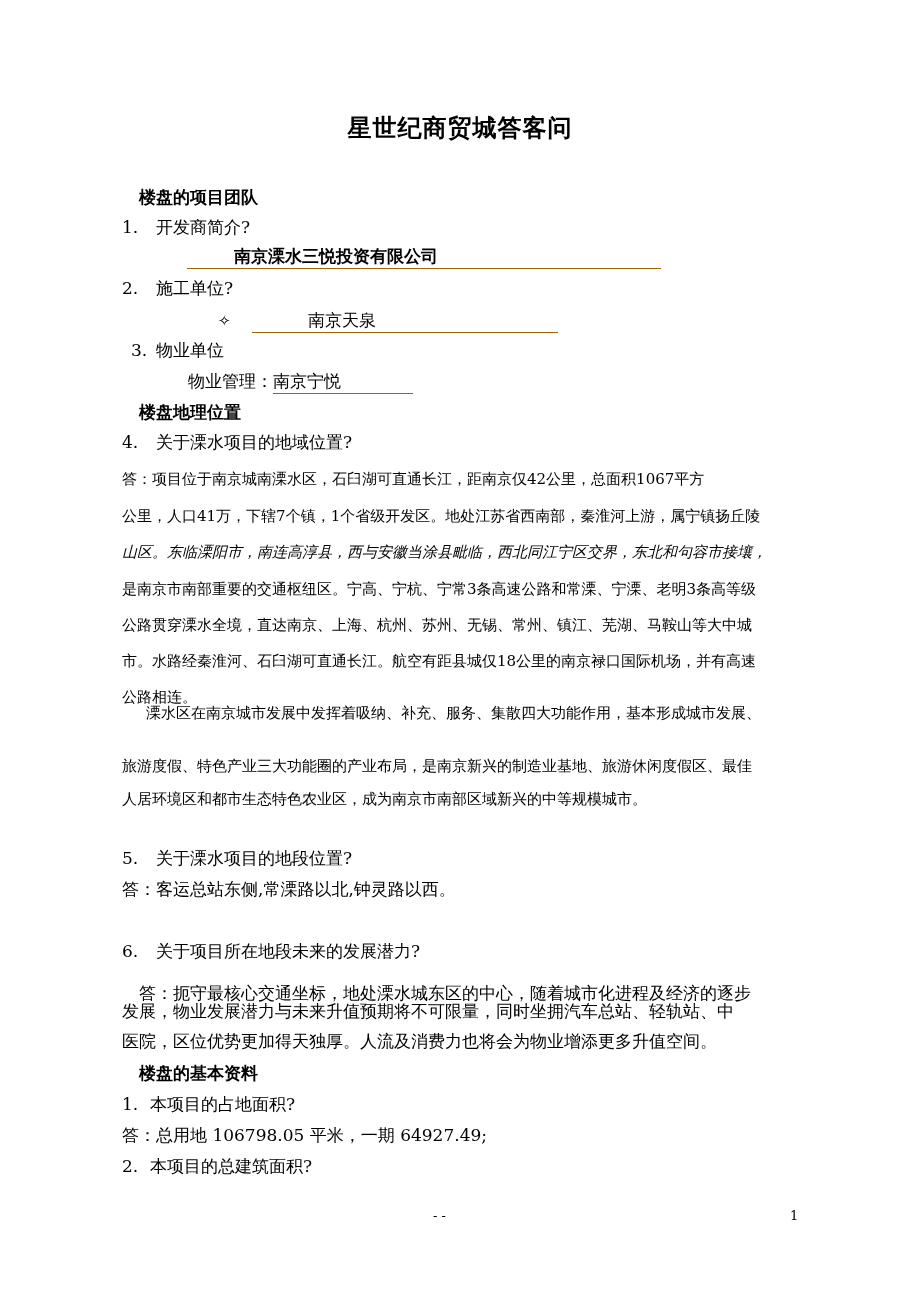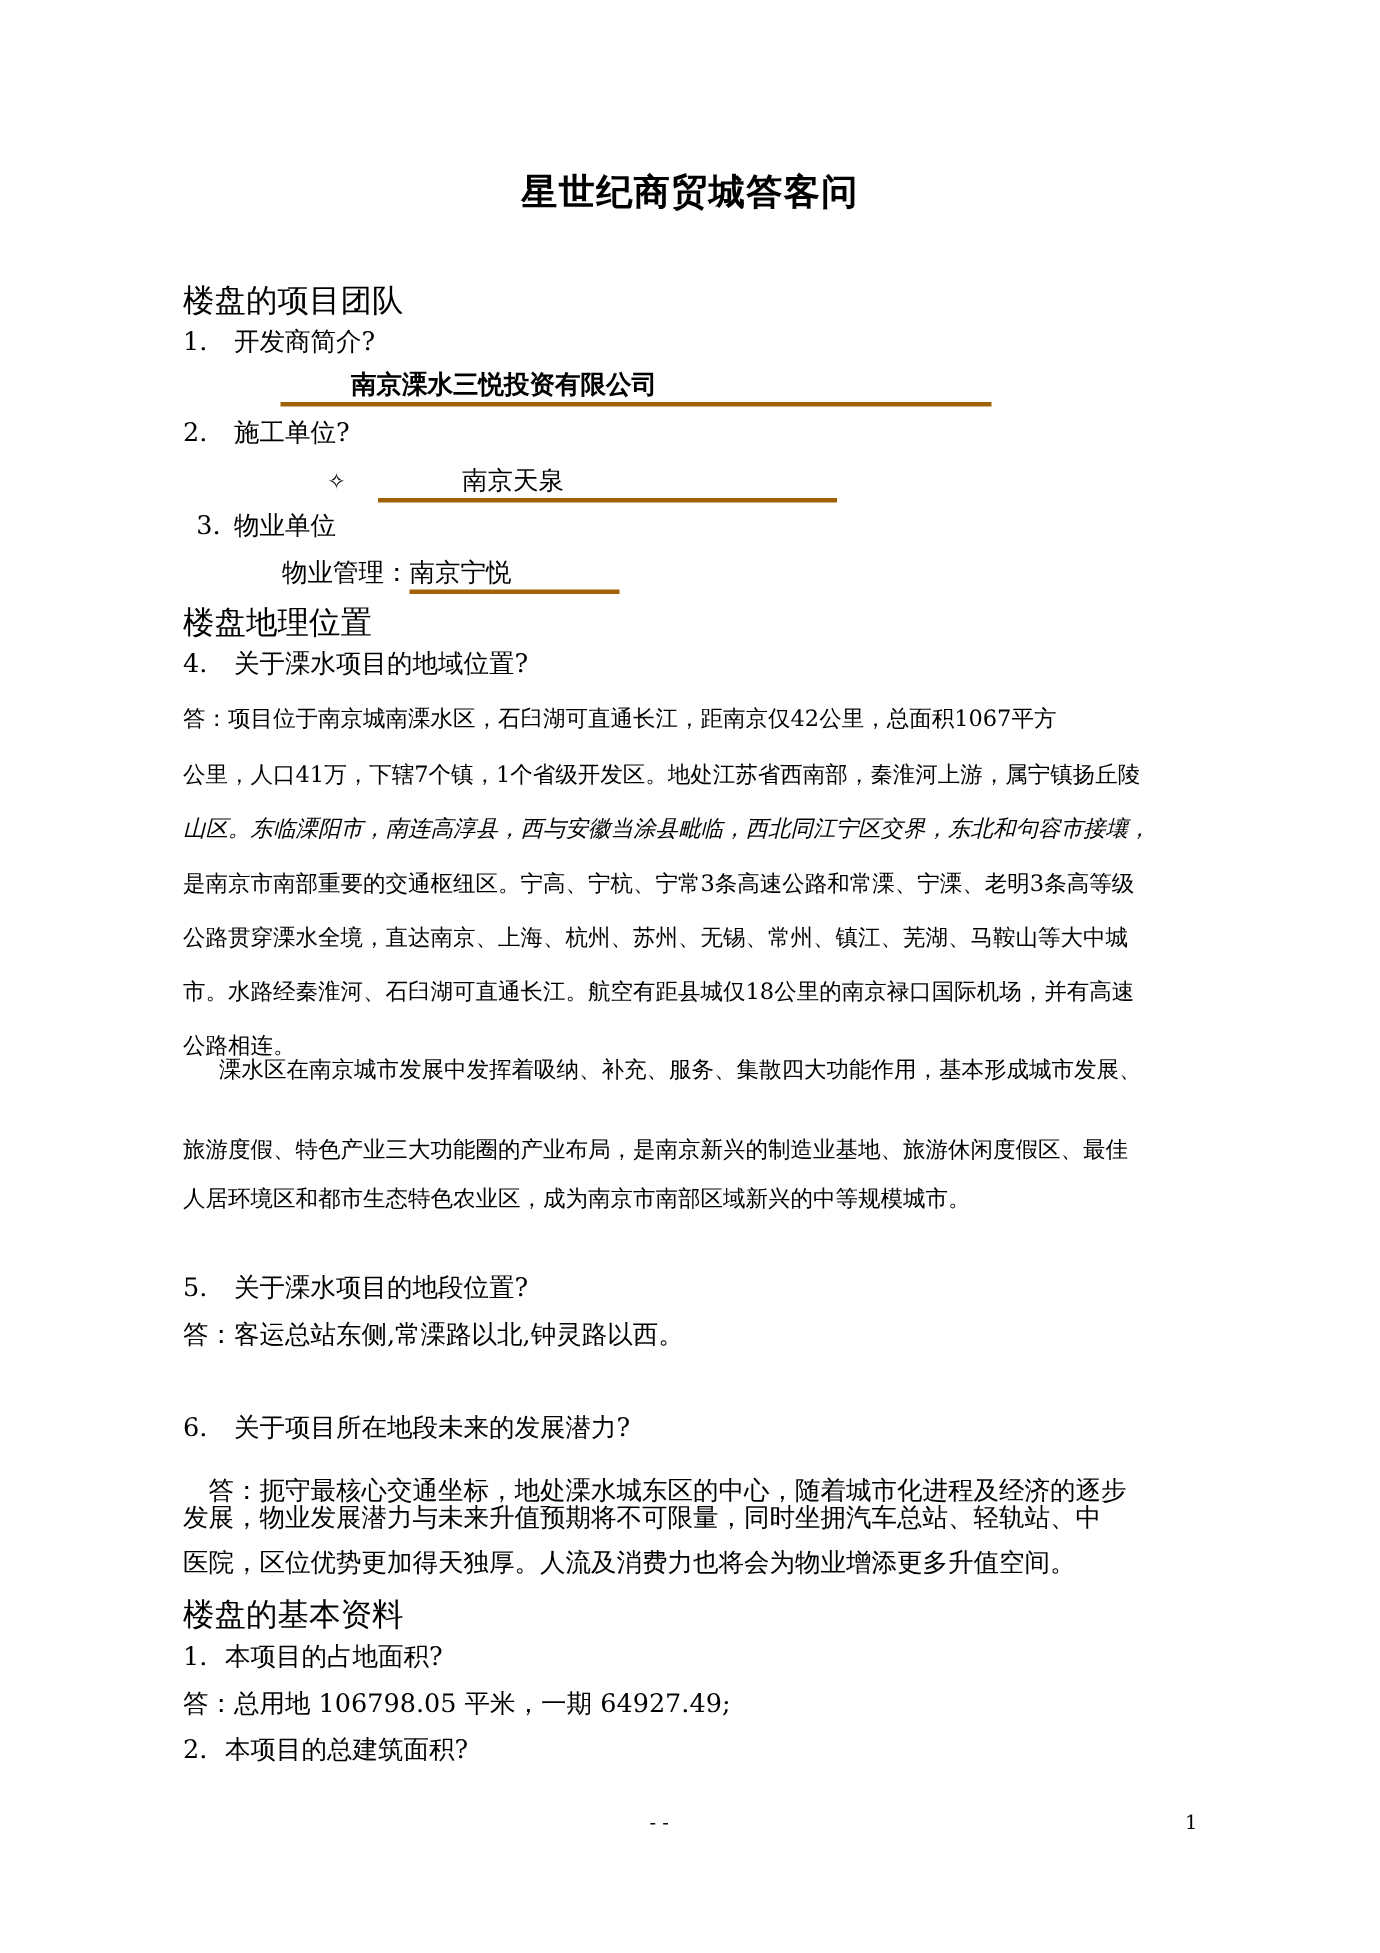--- a/index.html
+++ b/index.html
@@ -1,25 +1,25 @@
 <!DOCTYPE html>
 <html><head>
   <meta charset="utf-8">
   <style>
     html, body { margin: 0; padding: 0; background: #ffffff; }
     body { width: 920px; height: 1302px; position: relative; overflow: hidden;
            font-family: "DejaVu Serif", "Liberation Serif", serif; color: #000; }
     .abs { position: absolute; white-space: nowrap; }
     .title { left: 0; width: 920px; top: 112px; text-align: center; font-size: 24px;
              font-family: "DejaVu Sans", sans-serif; font-weight: bold; letter-spacing: 1px; }
-    .h { font-family: "DejaVu Sans", sans-serif; font-weight: normal; font-size: 21px; left: 122px; }
+    .h { font-family: "DejaVu Sans", sans-serif; font-weight: bold; font-size: 17px; left: 139px; }
     .q { font-size: 17px; left: 122px; }
     .q .num { display: inline-block; width: 34px; }
     .p { font-size: 15px; left: 122px; }
-    .ul { border-bottom: 3px solid #a16207; display: inline-block; }
+    .ul { border-bottom: 1px solid #a16207; display: inline-block; }
     .ansline { font-size: 17px; }
     .footer { font-size: 13px; top: 1208px; }
   </style>
 </head>
 <body>
 
 <div>
 
   <div class="abs title">星世纪商贸城答客问</div>
 

